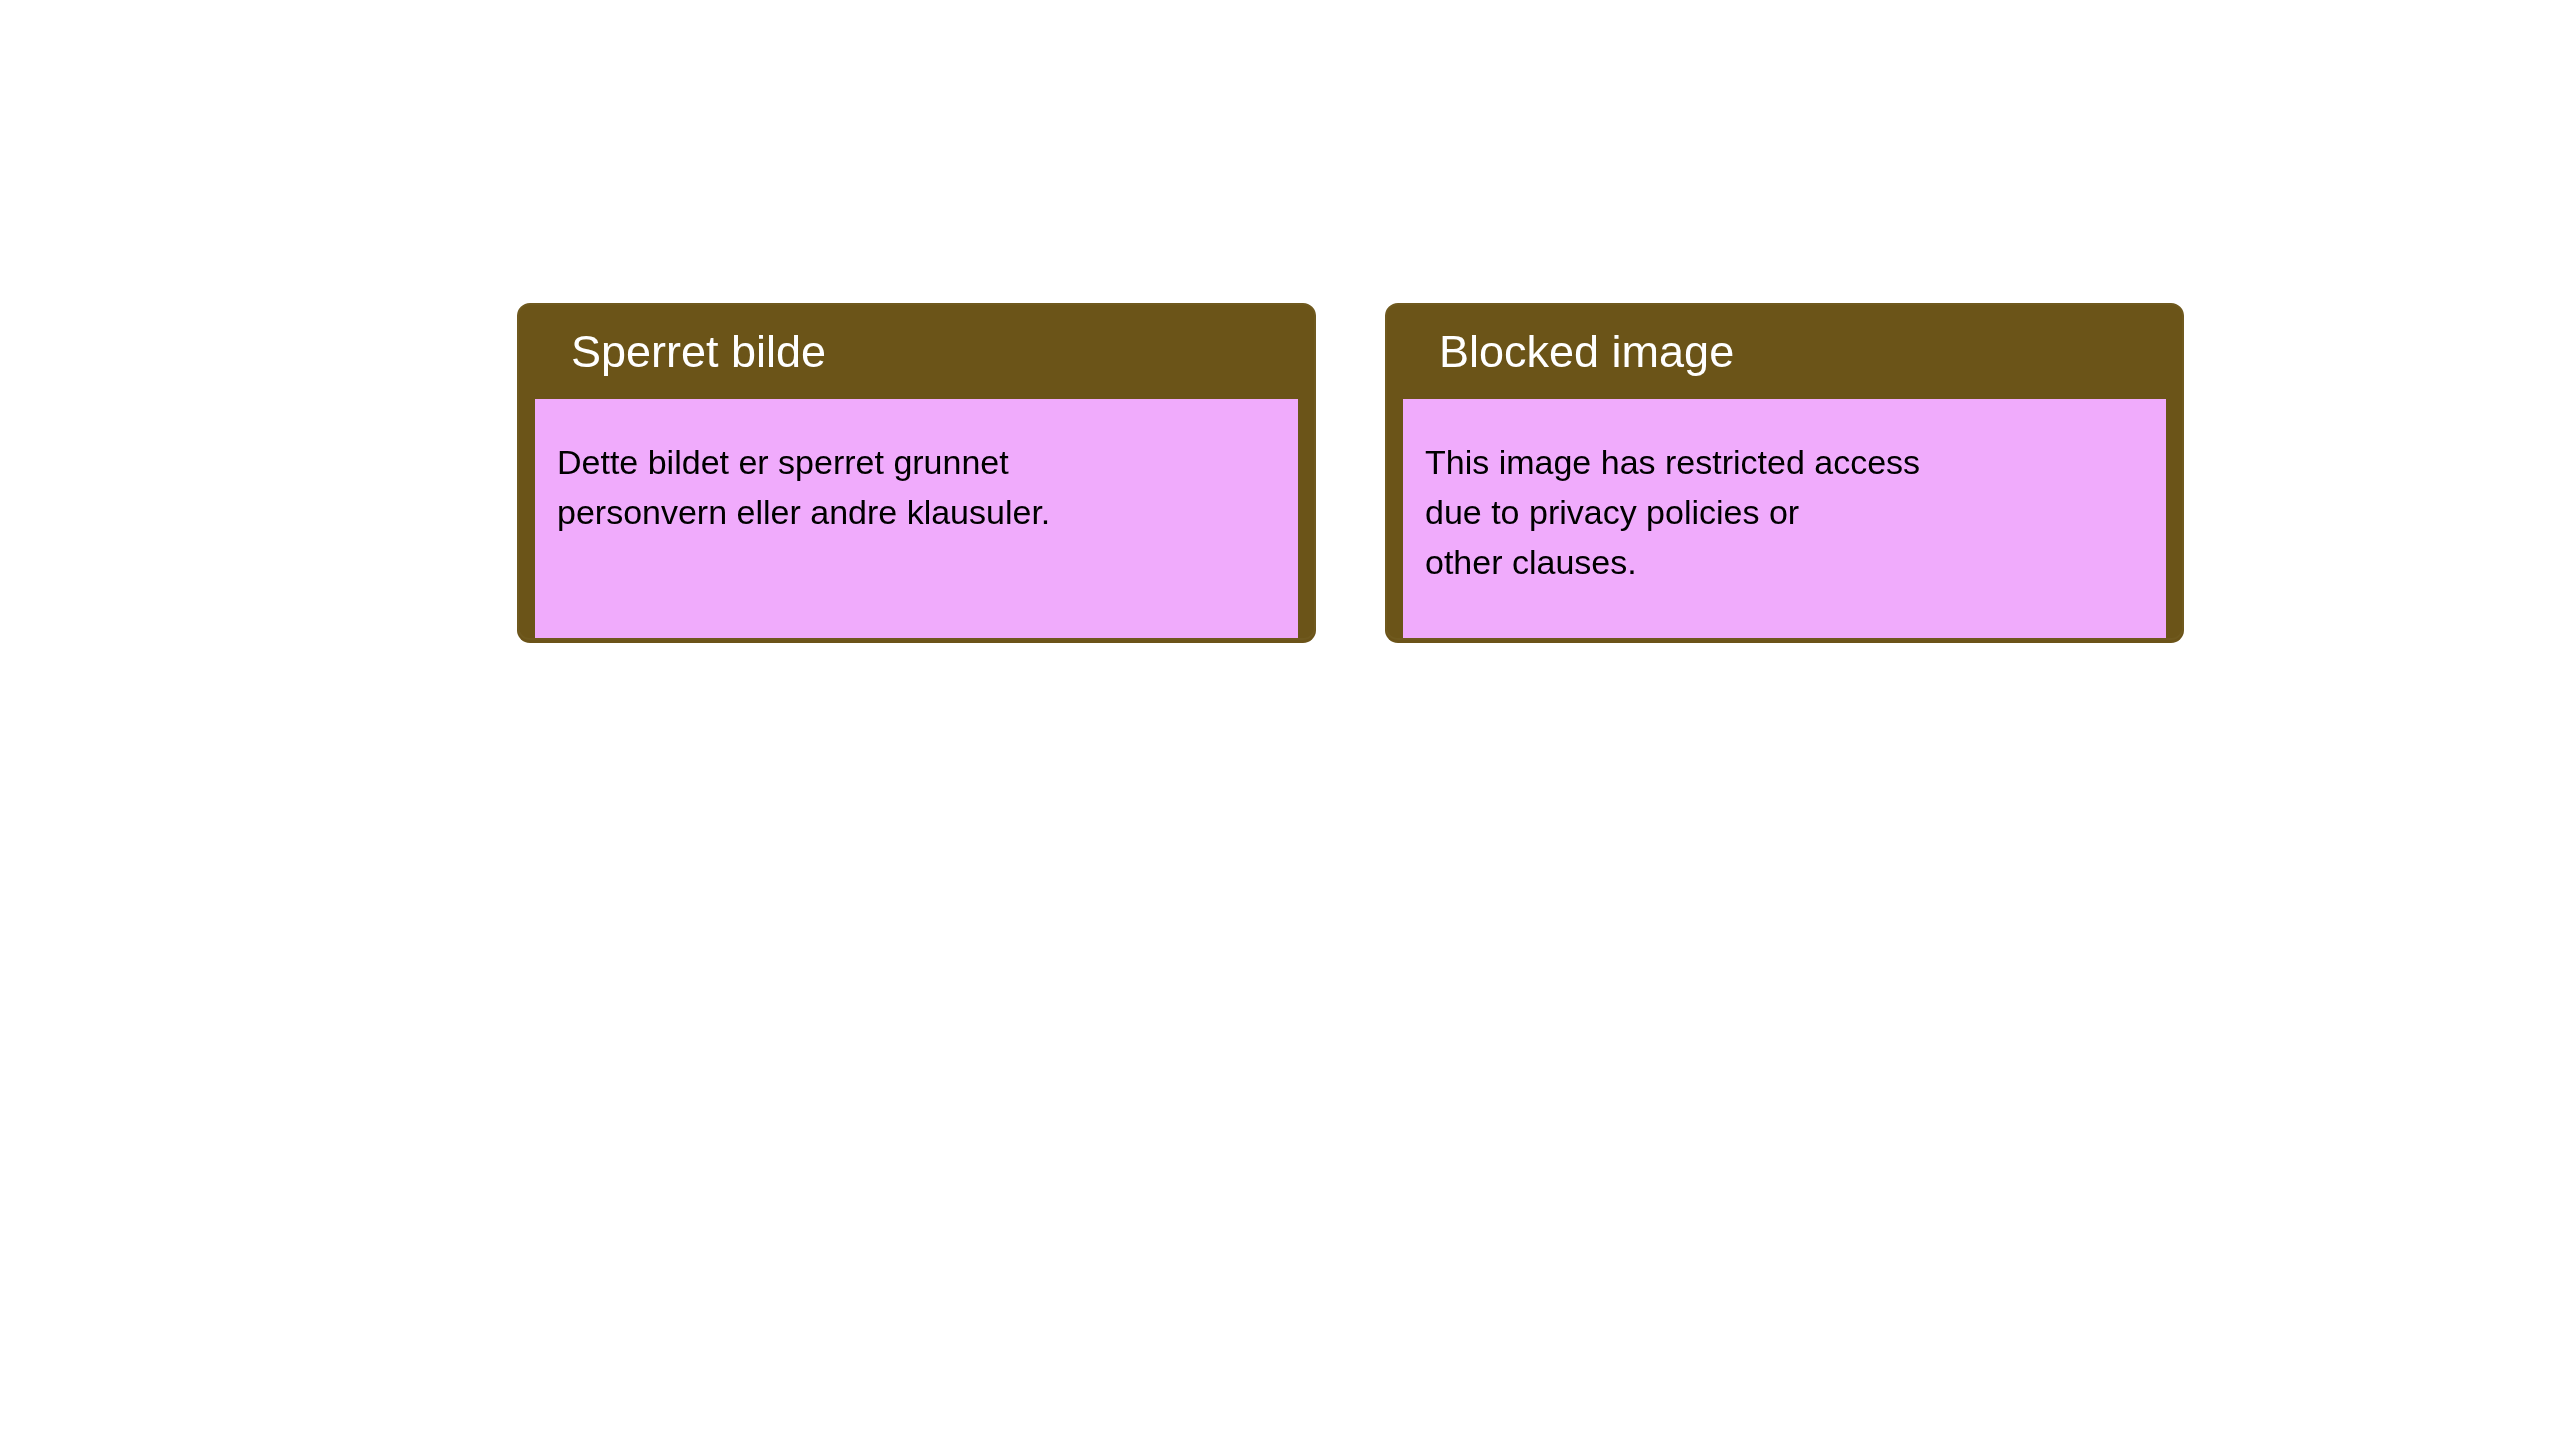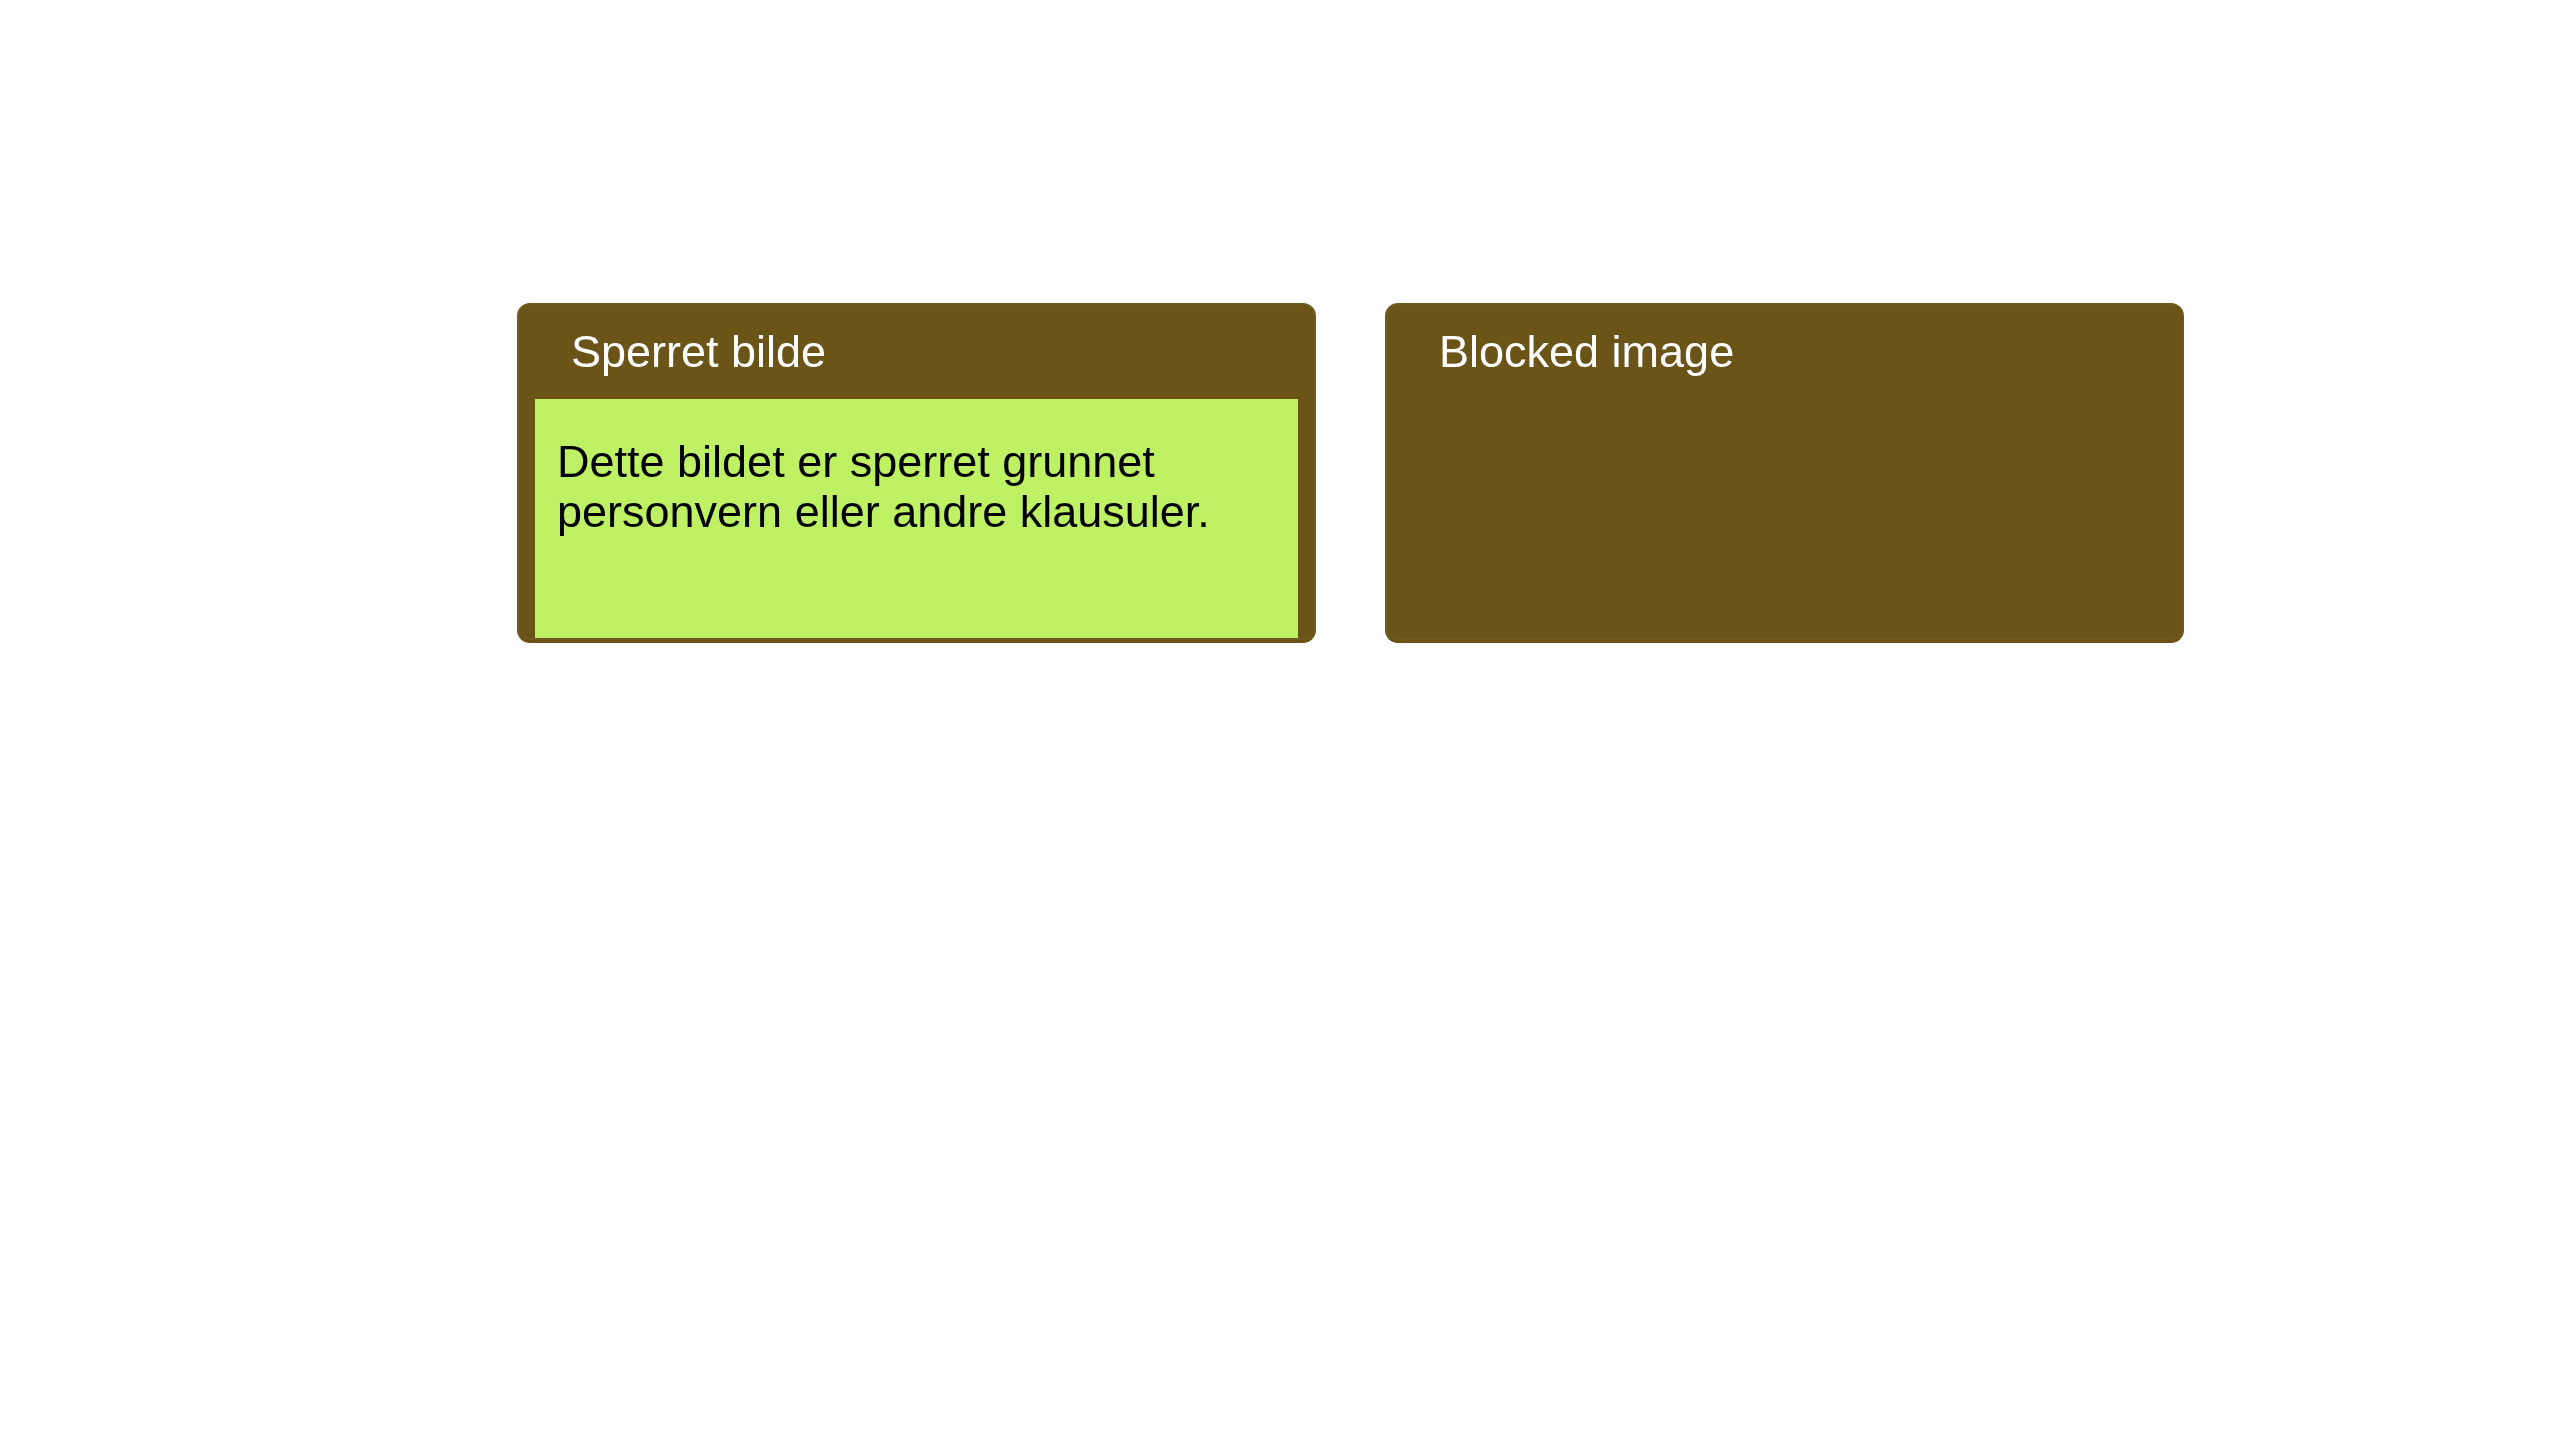--- a/index.html
+++ b/index.html
@@ -41,25 +41,25 @@
     height: 62px;
     line-height: 62px;
     padding-left: 20px;
     background: var(--header-bg);
     color: var(--title-col);
     font-size: 45px;
     white-space: nowrap;
   }
   .card-body {
     height: 287px;
-    background: #bef264;
+    background: #f0abfc;
     border-radius: 0 0 11px 11px;
     padding: 38px 22px 0 22px;
     color: var(--body-col);
-    font-size: 45px;
+    font-size: 34px;
     line-height: 50px;
     white-space: pre-line;
   }
 </style>
 </head>
 <body>
 
 <div class="stage">
 
   <div class="card left">
@@ -67,15 +67,18 @@
       <span>Sperret bilde</span>
     </div>
     <div class="card-body">Dette bildet er sperret grunnet
 personvern eller andre klausuler.</div>
   </div>
 
   <div class="card right">
     <div class="card-header">
       <span>Blocked image</span>
     </div>
+    <div class="card-body">This image has restricted access
+due to privacy policies or
+other clauses.</div>
   </div>
 
 </div>
 
 </body></html>

